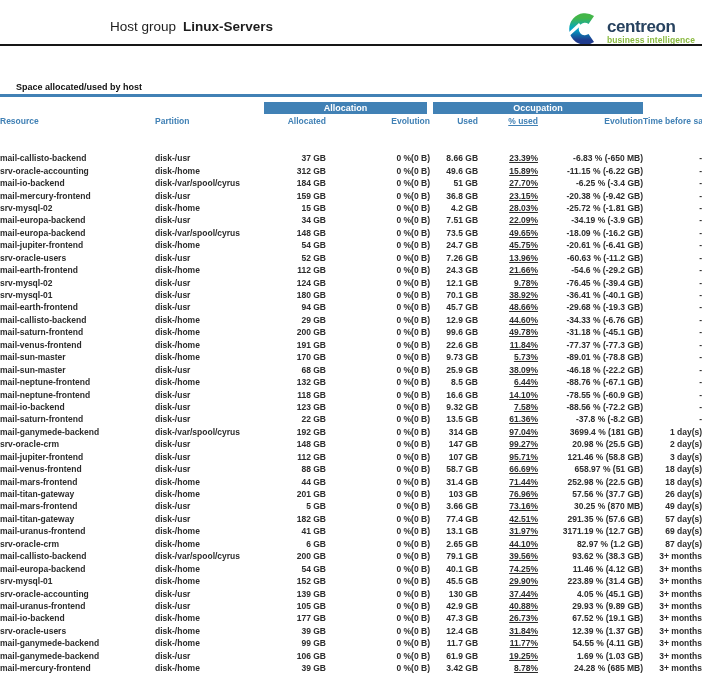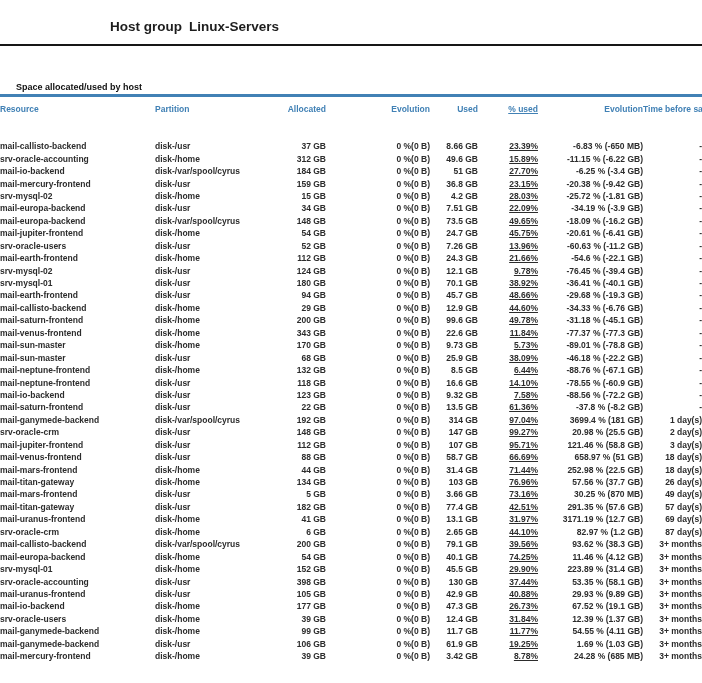--- a/index.html
+++ b/index.html
@@ -3,21 +3,21 @@
 <meta charset="utf-8">
 <style>
   html,body{margin:0;padding:0;}
   body{
     width:702px;height:683px;position:relative;overflow:hidden;
     background:#ffffff;font-family:"Liberation Sans",sans-serif;
   }
   
   .report-header{position:absolute;left:0;top:0;width:702px;height:44px;}
   .report-title{position:absolute;left:110px;top:19px;font-size:13.5px;color:#1d1d1d;white-space:nowrap;}
-  .report-title .prefix{font-weight:bold;}
+  .report-title .prefix{font-weight:normal;}
   .report-title .value{font-weight:bold;margin-left:7px;margin-top:16px;}
   .logo{position:absolute;right:7px;top:12px;display:flex;align-items:center;gap:5px;}
   .logo-text{display:flex;flex-direction:column;line-height:1;}
   .logo-brand{font-size:17px;font-weight:bold;color:#27425f;letter-spacing:-0.4px;}
   .logo-tagline{font-size:8.5px;font-weight:bold;color:#8aba3f;margin-top:1px;letter-spacing:0.1px;}
   .header-rule{position:absolute;left:0;top:44px;width:702px;height:2px;background:#161616;}
   
   .section-title{position:absolute;left:16px;top:82px;font-size:9px;font-weight:bold;color:#111;}
   .section-rule{position:absolute;left:0;top:94px;width:702px;height:3px;background:#4181b5;}
   
@@ -47,38 +47,63 @@
   tbody.data tr{height:12.44px;padding-left:36px;}
   tbody.data td{font-size:8.5px;font-weight:bold;color:#2c2c2c;vertical-align:middle;}
 </style>
 </head>
 <body>
 
 <div class="report-header">
   <div class="report-title">
     <span class="prefix">Host group</span><span class="value">Linux-Servers</span>
   </div>
+  <div class="logo">
+    <span>
+      <svg width="34" height="34" viewBox="0 0 34 34">
+        <defs>
+          <linearGradient id="cgrad" x1="0" y1="0" x2="0" y2="1">
+            <stop offset="0" stop-color="#43b649"></stop>
+            <stop offset="0.5" stop-color="#00a5c8"></stop>
+            <stop offset="1" stop-color="#1f3b8e"></stop>
+          </linearGradient>
+        </defs>
+        <path d="M 23.3 8 A 11 11 0 1 0 23.3 26" stroke="url(#cgrad)" stroke-width="9.5" fill="none"></path>
+        <rect x="-1" y="16" width="15" height="3.2" fill="#ffffff" transform="rotate(-42 6 17.5)"></rect>
+      </svg>
+    </span>
+    <span class="logo-text">
+      <span class="logo-brand">centreon</span>
+      <span class="logo-tagline">business intelligence</span>
+    </span>
+  </div>
 </div>
 <div class="header-rule"></div>
 
 <div class="section-title">Space allocated/used by host</div>
 <div class="section-rule"></div>
 
 <table class="report">
   <colgroup>
     <col style="width:155px">
       <col style="width:107px">
       <col style="width:64px">
       <col style="width:104px">
     <col style="width:48px">
       <col style="width:60px">
       <col style="width:105px">
       <col style="width:59px">
   </colgroup>
   <thead>
+    <tr class="band-row">
+      <td colspan="2"></td>
+      <td colspan="2" class="band band-alloc">Allocation</td>
+      <td colspan="3" class="band band-occ">Occupation</td>
+      <td></td>
+    </tr>
     <tr class="col-head-row">
       <th class="l c1">Resource</th>
       <th class="l">Partition</th>
       <th class="r c3">Allocated</th>
       <th class="r c4">Evolution</th>
       <th class="r c5">Used</th>
       <th class="r c6">% used</th>
       <th class="r c7">Evolution</th>
       <th class="r c8">Time before saturation</th>
     </tr>
@@ -174,21 +199,21 @@
         <td class="r c7">-60.63 % (-11.2 GB)</td>
         <td class="r c8">-</td>
       </tr>
       <tr>
         <td class="l c1">mail-earth-frontend</td>
         <td class="l">disk-/home</td>
         <td class="r c3">112 GB</td>
         <td class="r c4">0 %(0 B)</td>
         <td class="r c5">24.3 GB</td>
         <td class="r c6">21.66%</td>
-        <td class="r c7">-54.6 % (-22.1 GB)</td>
+        <td class="r c7">-54.6 % (-29.2 GB)</td>
         <td class="r c8">-</td>
       </tr>
       <tr>
         <td class="l c1">srv-mysql-02</td>
         <td class="l">disk-/usr</td>
         <td class="r c3">124 GB</td>
         <td class="r c4">0 %(0 B)</td>
         <td class="r c5">12.1 GB</td>
         <td class="r c6">9.78%</td>
         <td class="r c7">-76.45 % (-39.4 GB)</td>
@@ -230,21 +255,21 @@
         <td class="r c3">200 GB</td>
         <td class="r c4">0 %(0 B)</td>
         <td class="r c5">99.6 GB</td>
         <td class="r c6">49.78%</td>
         <td class="r c7">-31.18 % (-45.1 GB)</td>
         <td class="r c8">-</td>
       </tr>
       <tr>
         <td class="l c1">mail-venus-frontend</td>
         <td class="l">disk-/home</td>
-        <td class="r c3">343 GB</td>
+        <td class="r c3">191 GB</td>
         <td class="r c4">0 %(0 B)</td>
         <td class="r c5">22.6 GB</td>
         <td class="r c6">11.84%</td>
         <td class="r c7">-77.37 % (-77.3 GB)</td>
         <td class="r c8">-</td>
       </tr>
       <tr>
         <td class="l c1">mail-sun-master</td>
         <td class="l">disk-/home</td>
         <td class="r c3">170 GB</td>
@@ -350,21 +375,21 @@
         <td class="r c3">44 GB</td>
         <td class="r c4">0 %(0 B)</td>
         <td class="r c5">31.4 GB</td>
         <td class="r c6">71.44%</td>
         <td class="r c7">252.98 % (22.5 GB)</td>
         <td class="r c8">18 day(s)</td>
       </tr>
       <tr>
         <td class="l c1">mail-titan-gateway</td>
         <td class="l">disk-/home</td>
-        <td class="r c3">134 GB</td>
+        <td class="r c3">201 GB</td>
         <td class="r c4">0 %(0 B)</td>
         <td class="r c5">103 GB</td>
         <td class="r c6">76.96%</td>
         <td class="r c7">57.56 % (37.7 GB)</td>
         <td class="r c8">26 day(s)</td>
       </tr>
       <tr>
         <td class="l c1">mail-mars-frontend</td>
         <td class="l">disk-/usr</td>
         <td class="r c3">5 GB</td>
@@ -430,25 +455,25 @@
         <td class="r c3">152 GB</td>
         <td class="r c4">0 %(0 B)</td>
         <td class="r c5">45.5 GB</td>
         <td class="r c6">29.90%</td>
         <td class="r c7">223.89 % (31.4 GB)</td>
         <td class="r c8">3+ months</td>
       </tr>
       <tr>
         <td class="l c1">srv-oracle-accounting</td>
         <td class="l">disk-/usr</td>
-        <td class="r c3">398 GB</td>
+        <td class="r c3">139 GB</td>
         <td class="r c4">0 %(0 B)</td>
         <td class="r c5">130 GB</td>
         <td class="r c6">37.44%</td>
-        <td class="r c7">53.35 % (58.1 GB)</td>
+        <td class="r c7">4.05 % (45.1 GB)</td>
         <td class="r c8">3+ months</td>
       </tr>
       <tr>
         <td class="l c1">mail-uranus-frontend</td>
         <td class="l">disk-/usr</td>
         <td class="r c3">105 GB</td>
         <td class="r c4">0 %(0 B)</td>
         <td class="r c5">42.9 GB</td>
         <td class="r c6">40.88%</td>
         <td class="r c7">29.93 % (9.89 GB)</td>

